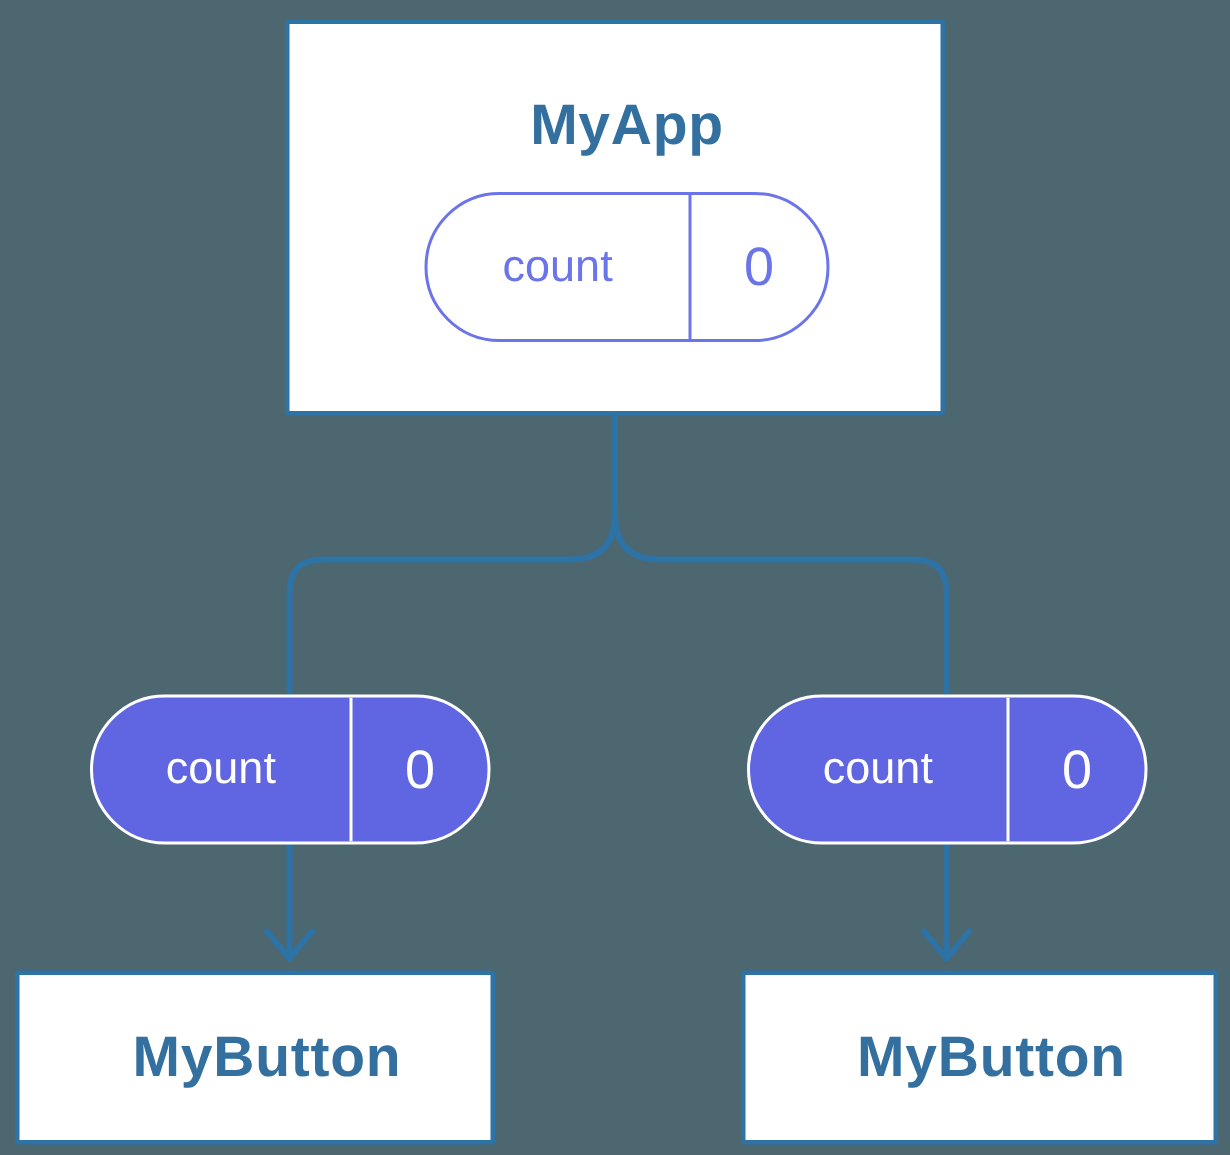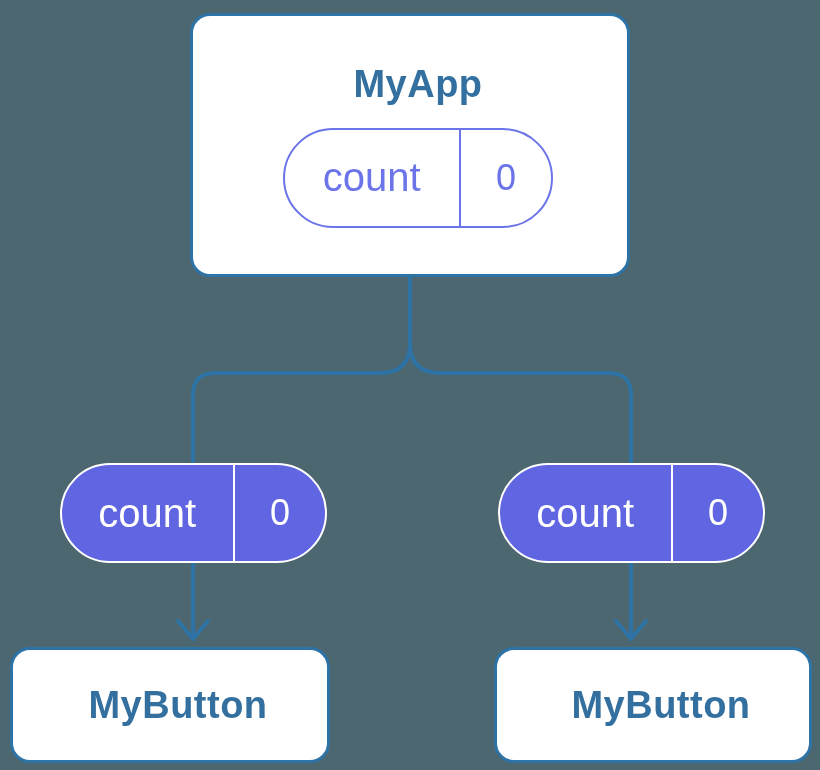--- a/index.html
+++ b/index.html
@@ -22,21 +22,21 @@
     width:820px;height:770px;
     background:var(--background);
   }
   .connectors{
     position:absolute;left:0;top:0;z-index:1;
   }
   .node-card{
     position:absolute;z-index:2;
     background:var(--card-bg);
     border:3px solid var(--line-blue);
-    border-radius:20px;
+    border-radius:2px;
     display:flex;flex-direction:column;
     align-items:center;justify-content:center;padding-left:16px;
   }
   .app-card{left:190px;top:13px;width:440px;height:264px;gap:22px;}
   .node-title{
     color:var(--text-blue);
     font-size:38px;font-weight:700;
     letter-spacing:0.5px;
   }
   .child-card-left{left:10px;top:647px;width:320px;height:116px;}
@@ -55,21 +55,21 @@
     position:absolute;z-index:2;
     width:267px;height:100px;
     border:2.5px solid var(--white);
     background:var(--purple-fill);
     color:var(--white);
   }
   .pill-left{left:60px;top:463px;}
   .pill-right{left:498px;top:463px;}
   .pill-name{
     flex:1;display:flex;align-items:center;justify-content:center;
-    font-size:40px;
+    font-size:30px;
   }
   .pill-value{
     width:90px;display:flex;align-items:center;justify-content:center;
     font-size:36px;
   }
   .pill-divider{width:2.5px;}
   .pill-outline .pill-divider{background:var(--purple-outline);}
   .pill-filled .pill-divider{background:var(--white);}
 </style>
 </head>

